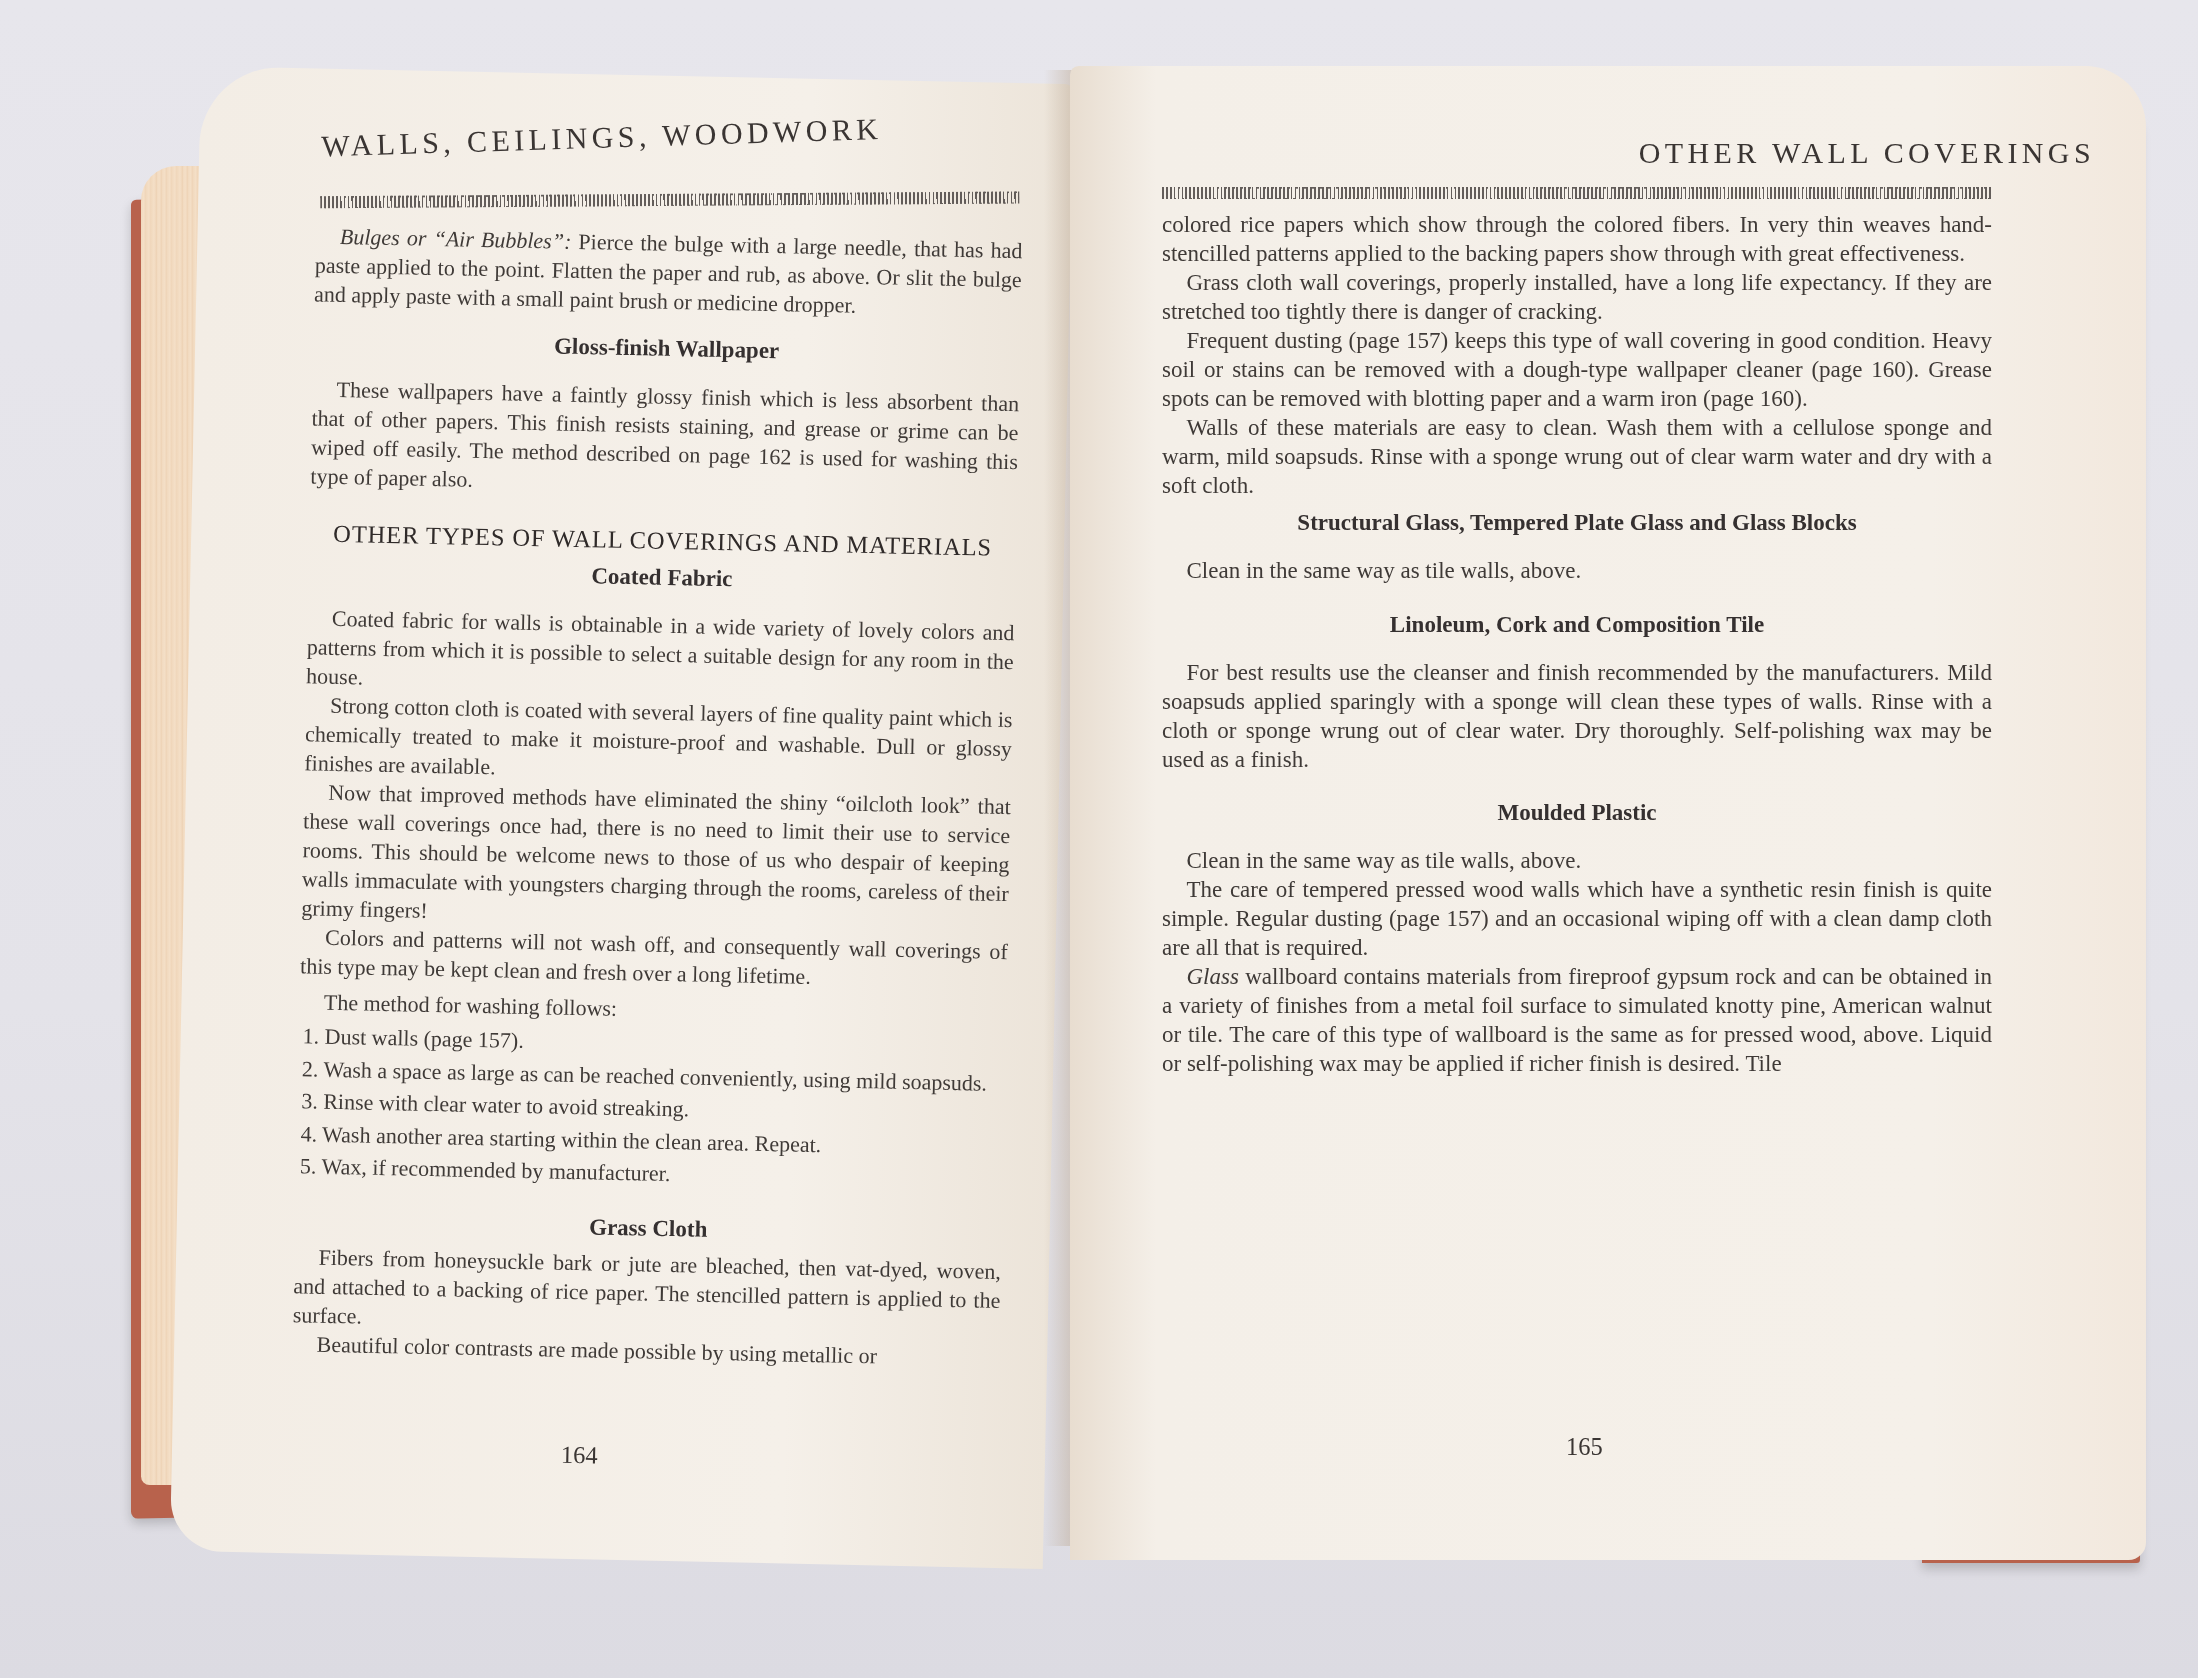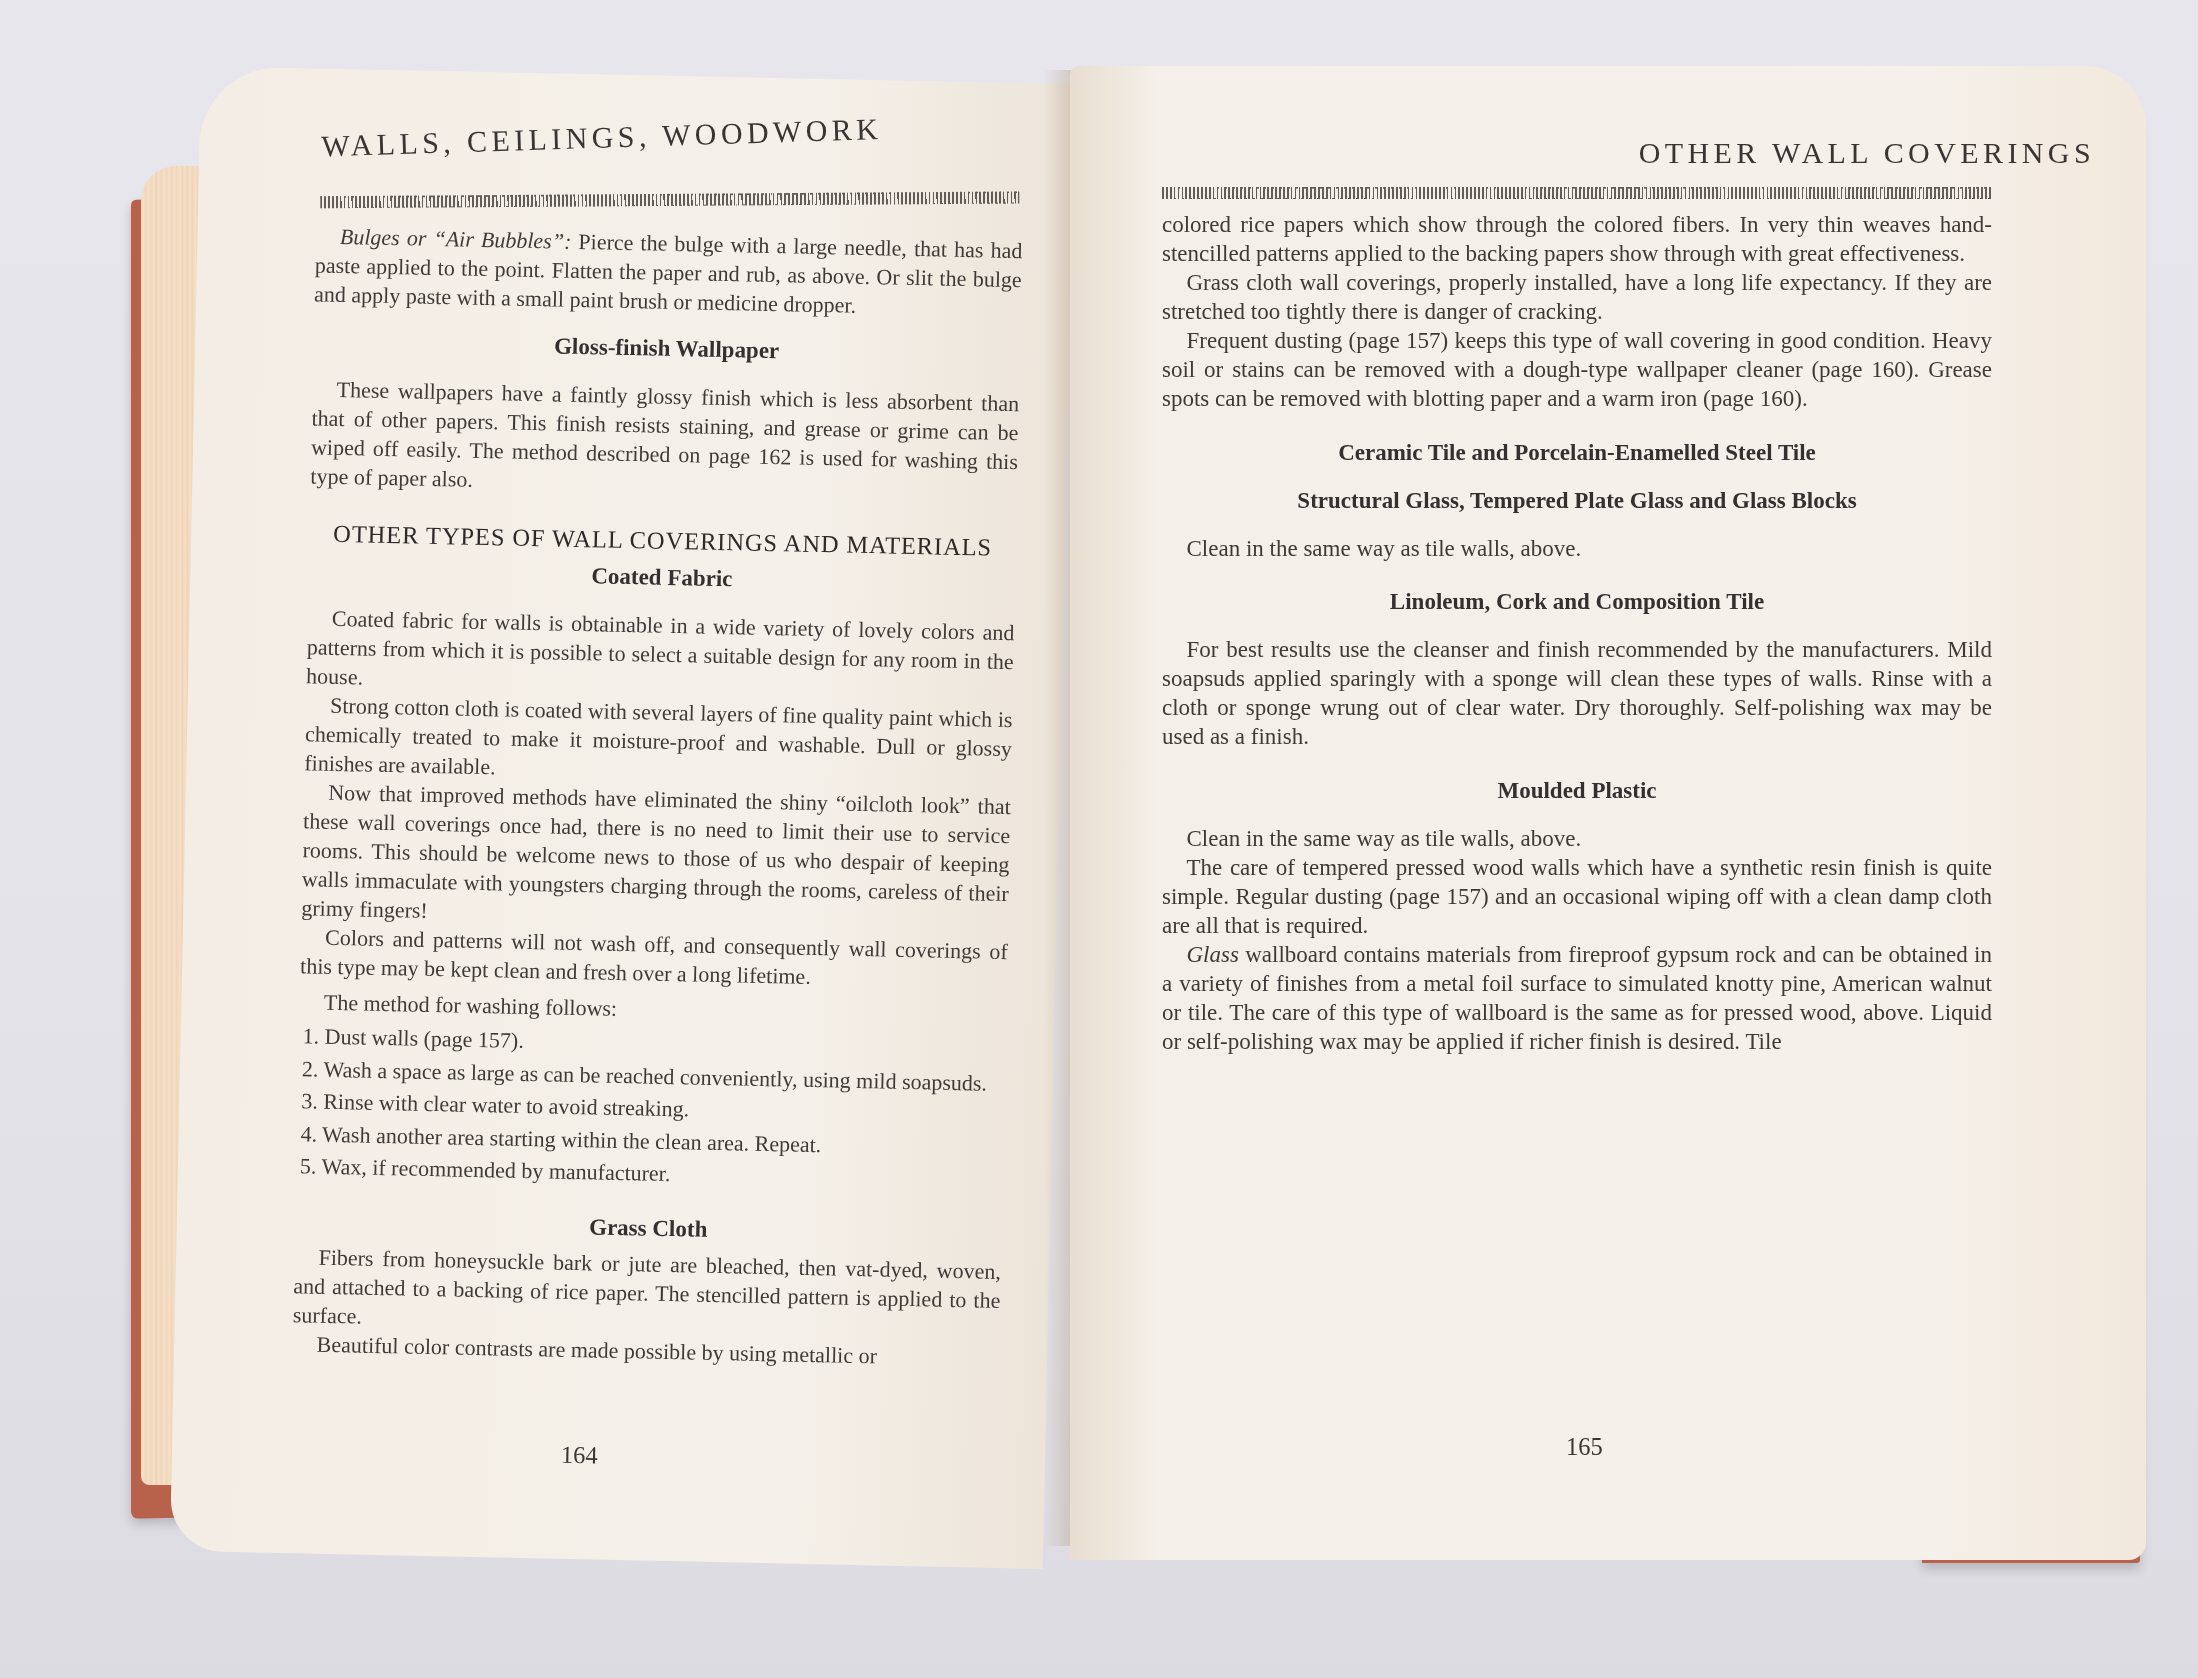--- a/index.html
+++ b/index.html
@@ -117,21 +117,21 @@
 <div class="gutter"></div>
 
 <div class="page right">
   <div class="running-head">OTHER WALL COVERINGS</div>
   <div class="greek"></div>
   <div class="text">
     <p class="noindent">colored rice papers which show through the colored fibers. In very thin weaves hand-stencilled patterns applied to the backing papers show through with great effectiveness.</p>
     <p>Grass cloth wall coverings, properly installed, have a long life expectancy. If they are stretched too tightly there is danger of cracking.</p>
     <p>Frequent dusting (page 157) keeps this type of wall covering in good condition. Heavy soil or stains can be removed with a dough-type wallpaper cleaner (page 160). Grease spots can be removed with blotting paper and a warm iron (page 160).</p>
 
-    <h3 style="margin-top:24.5px;">Ceramic Tile and Porcelain-Enamelled Steel Tile</h3>
+    <p>Walls of these materials are easy to clean. Wash them with a cellulose sponge and warm, mild soapsuds. Rinse with a sponge wrung out of clear warm water and dry with a soft cloth.</p>
 
     <h3 style="margin-top:8px;">Structural Glass, Tempered Plate Glass and Glass Blocks</h3>
     <p>Clean in the same way as tile walls, above.</p>
 
     <h3 style="margin-top:24.5px;">Linoleum, Cork and Composition Tile</h3>
     <p>For best results use the cleanser and finish recommended by the manufacturers. Mild soapsuds applied sparingly with a sponge will clean these types of walls. Rinse with a cloth or sponge wrung out of clear water. Dry thoroughly. Self-polishing wax may be used as a finish.</p>
 
     <h3 style="margin-top:24.5px;">Moulded Plastic</h3>
     <p>Clean in the same way as tile walls, above.</p>
 

